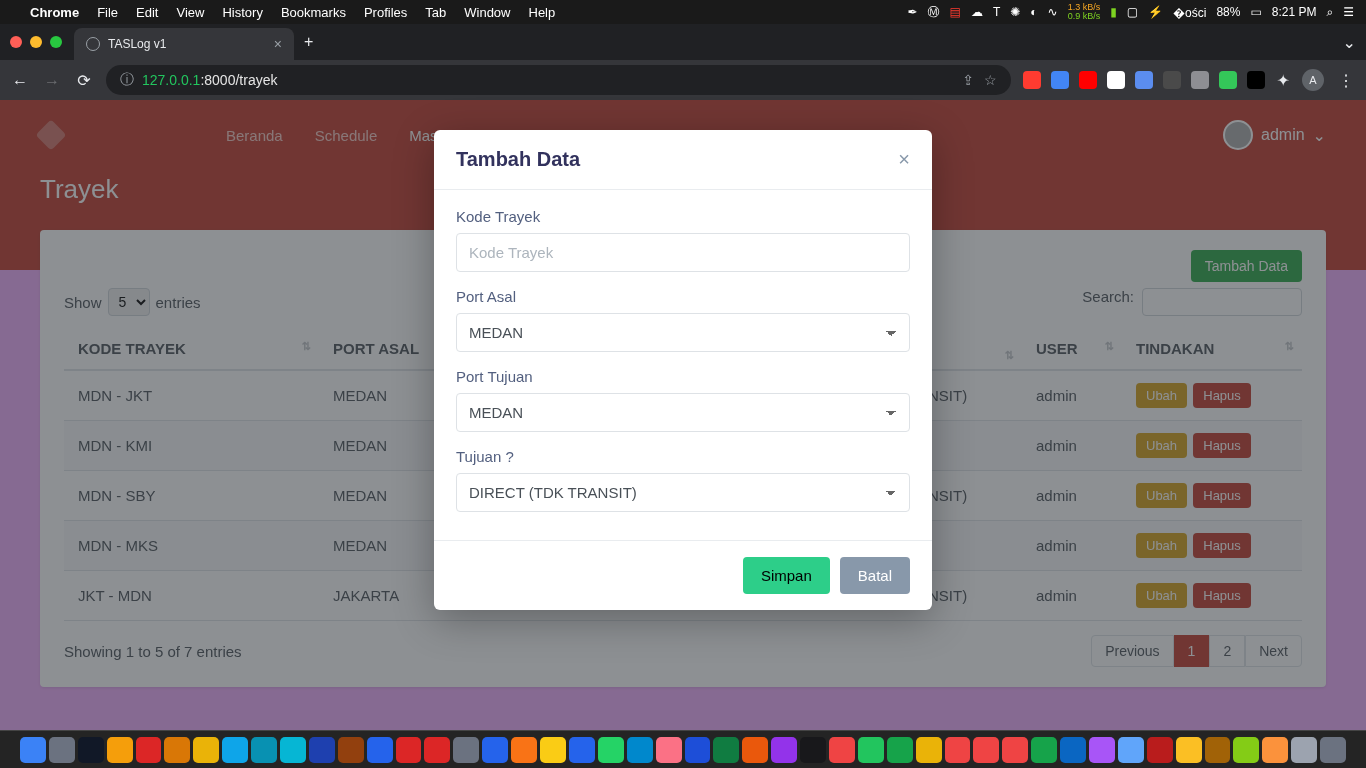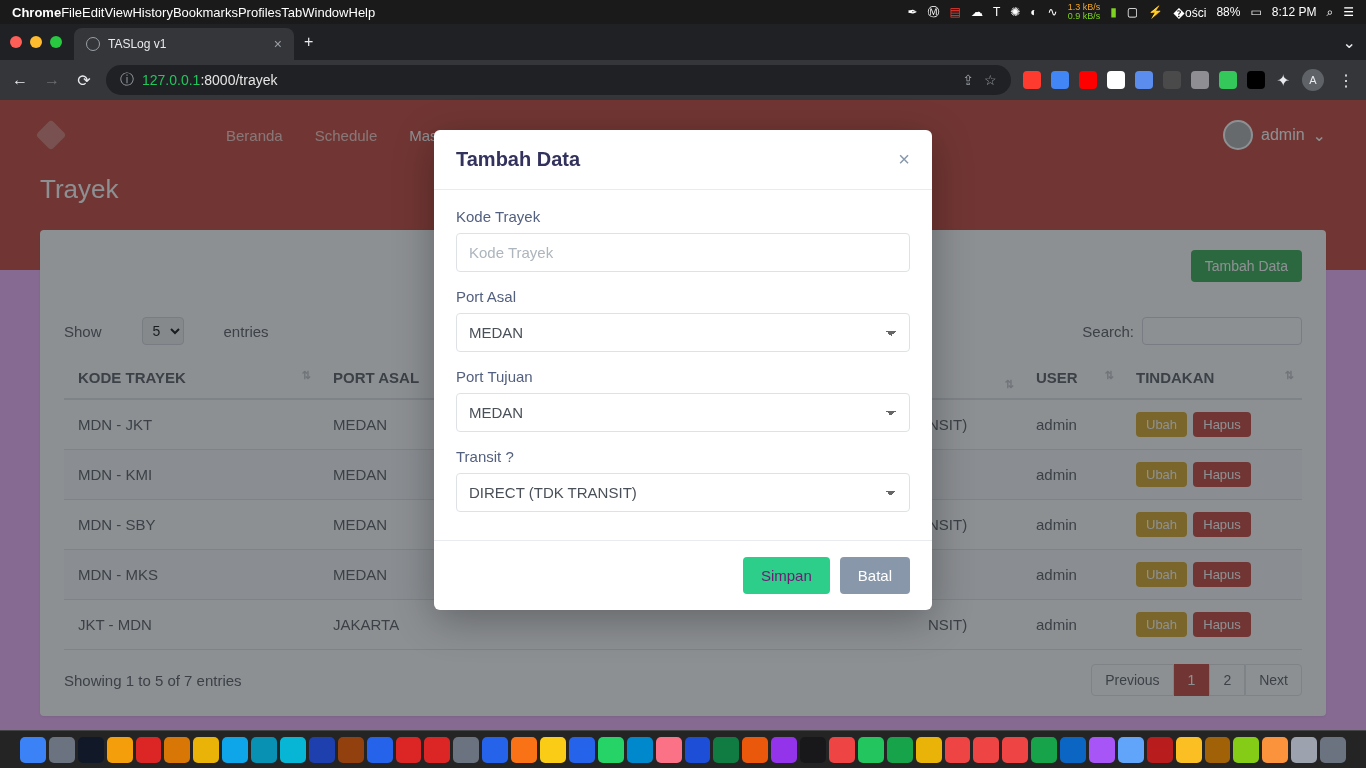--- a/index.html
+++ b/index.html
@@ -1,20 +1,20 @@
 <!DOCTYPE html>
 <html><head>
 <meta charset="utf-8">
 <style>
 * { margin:0; padding:0; box-sizing:border-box; font-family: -apple-system, BlinkMacSystemFont, "Segoe UI", sans-serif; }
 body { width:1366px; height:768px; overflow:hidden; background:#000; position:relative; }
 
 
 .mac-menu { height:24px; background:#1a1a1a; color:#fff; display:flex; align-items:center; font-size:13px; padding:0 12px; }
-.mac-menu .left { display:flex; align-items:center; }
+.mac-menu .left { display:flex; align-items:center; gap:18px; }
 .mac-menu .right { margin-left:auto; display:flex; align-items:center; gap:10px; font-size:12px; }
 .mac-menu .apple { font-size:15px; }
 .mac-menu .bold { font-weight:600; }
 .net-stats { font-size:9px; line-height:1; }
 .net-stats .up { color:#f5a623; }
 .net-stats .down { color:#7ed321; }
 
 
 .chrome-tabs { height:36px; background:#202124; display:flex; align-items:center; padding-left:10px; }
 .traffic { display:flex; gap:8px; margin-right:12px; }
@@ -45,22 +45,22 @@
 .topnav .logo { width:22px; height:22px; background:rgba(255,255,255,0.3); transform:rotate(45deg); border-radius:4px; }
 .topnav .navlink { font-size:15px; }
 .topnav .active { color:#fff; }
 .topnav .user { margin-left:auto; display:flex; align-items:center; gap:8px; color:#fff; }
 .topnav .user .av { width:30px; height:30px; border-radius:50%; background:#aaa; border:2px solid #fff; }
 .page-title { color:#fff; font-size:26px; font-weight:500; margin-top:24px; }
 
 .content-card { background:#fff; margin:-40px 40px 0; border-radius:4px; padding:20px 24px; box-shadow:0 1px 3px rgba(0,0,0,0.1); }
 .card-top { display:flex; justify-content:flex-end; }
 .btn-add { background:#28a745; color:#fff; border:none; padding:8px 14px; border-radius:4px; font-size:14px; }
-.table-controls { display:flex; align-items:center; margin-top:35px; font-size:15px; color:#495057;gap:34px; }
-.table-controls .search { margin-left:auto; display:flex; align-items:center; gap:8px; }
+.table-controls { display:flex; align-items:center; margin-top:6px; font-size:15px; color:#495057; }
+.table-controls .search { margin-left:auto; display:flex; gap:8px; }
 .table-controls select, .table-controls input { border:1px solid #ced4da; border-radius:4px; padding:4px 6px; font-size:14px; }
 .table-controls input { width:160px; height:28px; }
 .table-controls select { margin:0 6px; height:28px; }
 
 table { width:100%; border-collapse:collapse; margin-top:12px; font-size:15px; }
 th { text-align:left; padding:12px 14px; border-bottom:2px solid #dee2e6; color:#495057; font-weight:700; position:relative; }
 th .sort { position:absolute; right:8px; color:#c0c4c8; font-size:11px; }
 td { padding:12px 14px; border-bottom:1px solid #dee2e6; color:#495057; }
 tr.even td { background:#f8f9fa; }
 .btn-sm { border:none; padding:5px 10px; border-radius:4px; color:#fff; font-size:13px; margin-right:2px; }
@@ -80,21 +80,21 @@
 .modal-head { display:flex; align-items:center; padding:18px 22px; border-bottom:1px solid #e9ecef; }
 .modal-head h3 { font-size:20px; font-weight:600; color:#32325d; }
 .modal-head .close { margin-left:auto; color:#8898aa; font-size:20px; cursor:pointer; }
 .modal-body { padding:18px 22px 22px; }
 .form-group { margin-bottom:16px; }
 .form-group label { display:block; font-size:15px; color:#525f7f; margin-bottom:8px; }
 .form-group input, .form-group select { width:100%; border:1px solid #dee2e6; border-radius:4px; padding:10px 12px; font-size:15px; color:#495057; background:#fff; }
 .form-group input::placeholder { color:#adb5bd; }
 .form-group select { appearance:none; background-image:linear-gradient(45deg,transparent 50%,#666 50%),linear-gradient(135deg,#666 50%,transparent 50%); background-position:calc(100% - 18px) 17px,calc(100% - 13px) 17px; background-size:5px 5px; background-repeat:no-repeat; }
 .modal-foot { border-top:1px solid #e9ecef; padding:16px 22px; display:flex; justify-content:flex-end; gap:10px; }
-.btn-save { background:#2dce89; color:#701a75; border:none; padding:10px 18px; border-radius:4px; font-size:15px; }
+.btn-save { background:#2dce89; color:#000000; border:none; padding:10px 18px; border-radius:4px; font-size:15px; }
 .btn-cancel { background:#8898aa; color:#fff; border:none; padding:10px 18px; border-radius:4px; font-size:15px; }
 
 
 .dock { position:absolute; bottom:0; left:0; right:0; height:38px; background:rgba(60,60,60,0.6); backdrop-filter:blur(10px); display:flex; align-items:center; justify-content:center; gap:3px; padding:0 20px; border-top:1px solid rgba(255,255,255,0.15); }
 .dock .dicon { width:26px; height:26px; border-radius:5px; }
 </style>
 </head>
 <body>
 
 <div class="mac-menu">
@@ -123,21 +123,21 @@
     <span class="net-stats">
       <div class="up">1.3 kB/s</div>
       <div class="down">0.9 kB/s</div>
     </span>
     <span style="color:#7ed321">▮</span>
     <span>▢</span>
     <span>⚡</span>
     <span>�ości</span>
     <span>88%</span>
     <span>▭</span>
-    <span>8:12 PM</span>
+    <span>8:21 PM</span>
     <span>⌕</span>
     <span>☰</span>
   </div>
 </div>
 
 <div class="chrome-tabs">
   <div class="traffic">
     <span class="tl-r"></span>
     <span class="tl-y"></span>
     <span class="tl-g"></span>
@@ -299,21 +299,21 @@
       </div>
       <div class="form-group">
         <label>Port Asal</label>
         <select><option>MEDAN</option></select>
       </div>
       <div class="form-group">
         <label>Port Tujuan</label>
         <select><option>MEDAN</option></select>
       </div>
       <div class="form-group" style="margin-bottom:6px">
-        <label>Transit ?</label>
+        <label>Tujuan ?</label>
         <select><option>DIRECT (TDK TRANSIT)</option></select>
       </div>
     </div>
     <div class="modal-foot">
       <button class="btn-save">Simpan</button>
       <button class="btn-cancel">Batal</button>
     </div>
   </div>
 </div>
 

